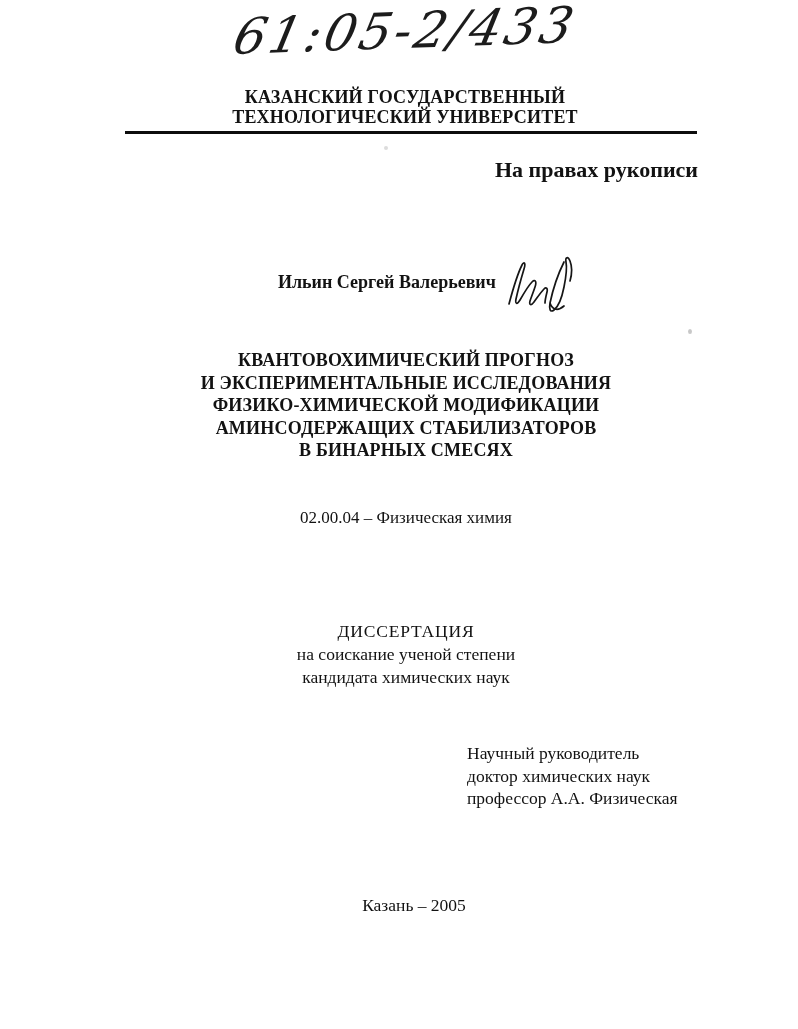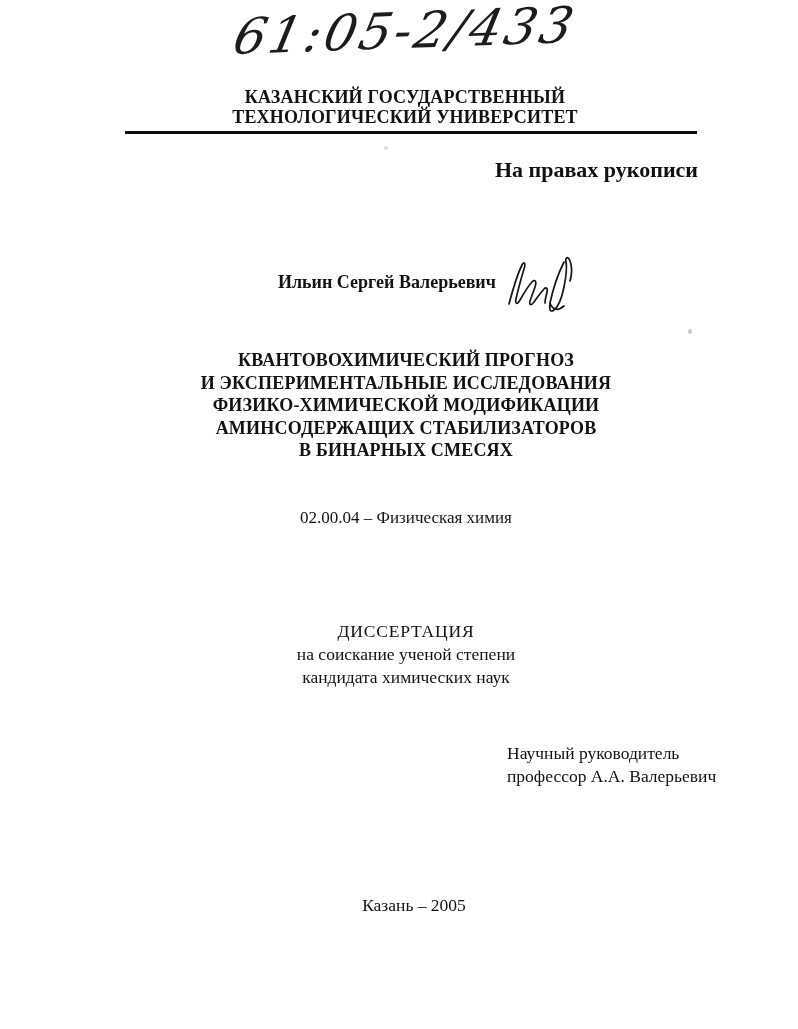--- a/index.html
+++ b/index.html
@@ -109,21 +109,20 @@
   }
   .diss .heading { letter-spacing: 0.8px; }
 
   .supervisor {
     position: absolute;
     top: 742px;
     left: 467px;
     font-size: 17.5px;
     line-height: 22.5px;
     white-space: nowrap;
-    margin-left: 40px;
   }
 
   .cityyear {
     position: absolute;
     top: 895px;
     left: 0;
     width: 828px;
     text-align: center;
     font-size: 17.5px;
   }
@@ -171,21 +170,22 @@
   <div class="specialty">02.00.04 – Физическая химия</div>
 
   <div class="diss">
     <div class="heading">ДИССЕРТАЦИЯ</div>
     <div>на соискание ученой степени</div>
     <div>кандидата химических наук</div>
   </div>
 
   <div class="supervisor">
     <div>Научный руководитель</div>
-    <div>профессор А.А. Валерьевич</div>
+    <div>доктор химических наук</div>
+    <div>профессор А.А. Физическая</div>
   </div>
 
   <div class="cityyear">Казань – 2005</div>
 
   <div class="speck speck-1"></div>
   <div class="speck speck-2"></div>
 
 </div>
 
 </body></html>

